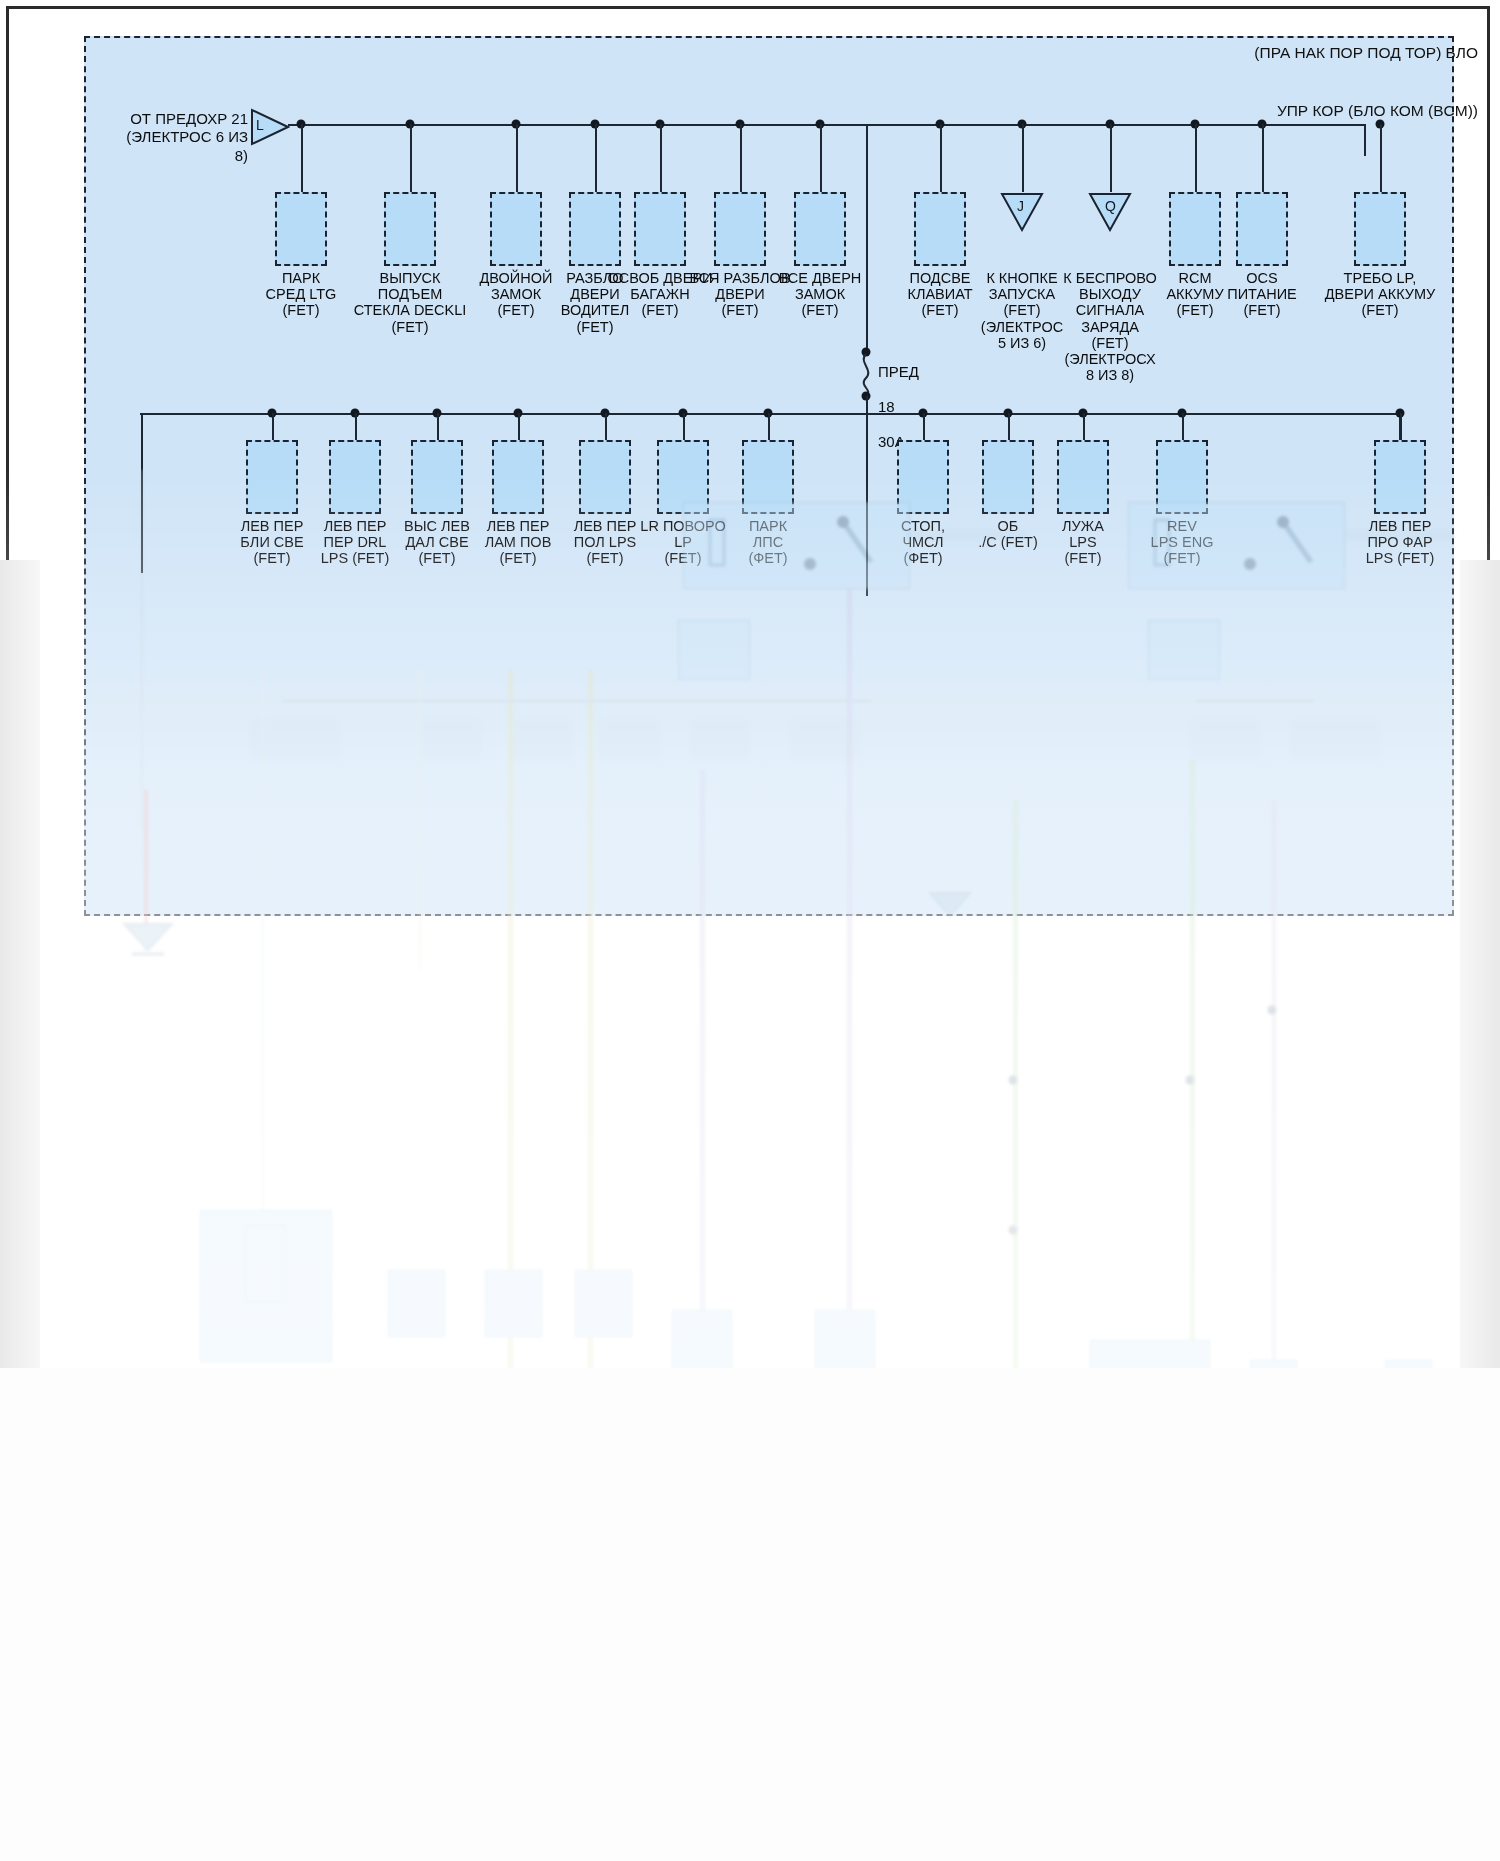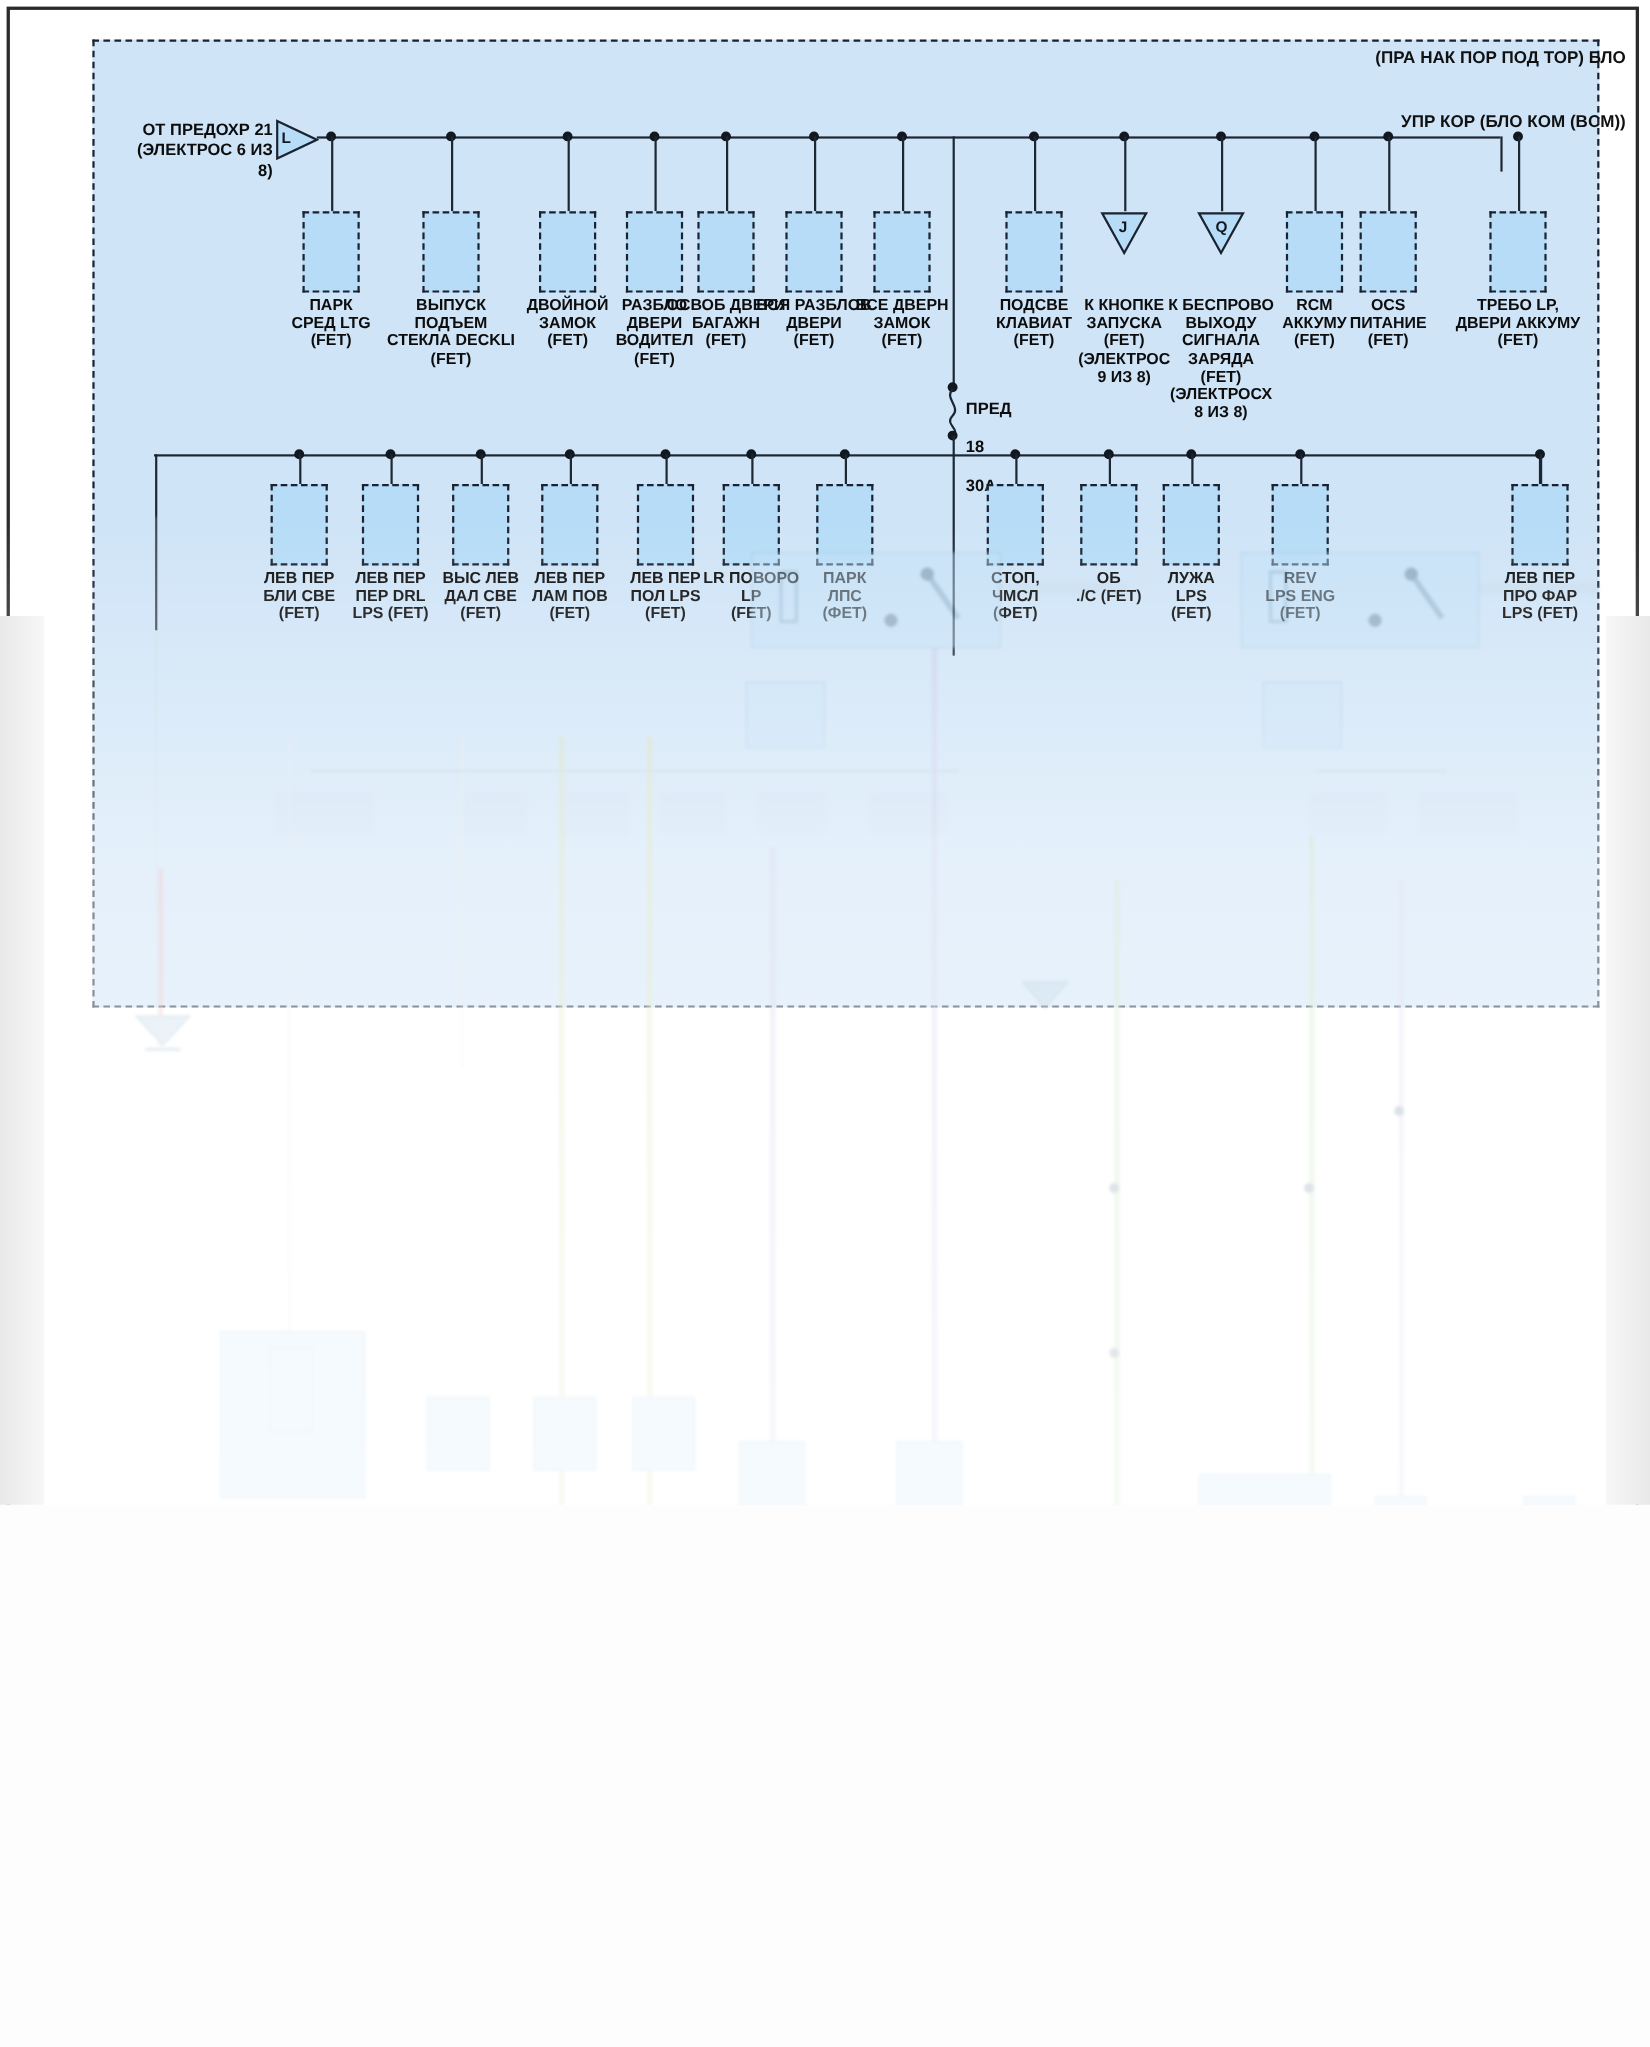--- a/index.html
+++ b/index.html
@@ -3,21 +3,21 @@
 <meta charset="utf-8">
 <title>BCM Wiring Diagram</title>
 <style>
   html,body{margin:0;padding:0;background:#ffffff;}
   body{
     font-family:"Liberation Sans","DejaVu Sans",sans-serif;
     width:1500px;height:1861px;position:relative;overflow:hidden;
     background:#fdfdfd;
   }
   #page{position:absolute;left:0;top:0;width:1500px;height:1368px;overflow:hidden;
-        background:#ffffff;font-weight:bold;}
+        background:#ffffff;}
 
   
   .page-frame{position:absolute;left:6px;top:6px;width:1484px;height:1845px;
         border:3px solid #2b2b2b;box-sizing:border-box;pointer-events:none;}
 
   
   .bcm-box{position:absolute;left:84px;top:36px;width:1370px;height:880px;
         background:#cfe4f7;border:2px dashed #1b2330;box-sizing:border-box;}
 
   .bcm-title{position:absolute;right:22px;top:4px;text-align:right;
@@ -164,21 +164,21 @@
       <div class="tri-down" style="left: 1000px; top: 192px;">
         <svg width="44" height="40" viewBox="0 0 44 40">
           <polygon points="2,2 42,2 22,38" fill="#b6dcf7" stroke="#1b2330" stroke-width="2"></polygon>
         </svg>
       </div>
       <div style="position: absolute; left: 1017px; top: 198px; font-size: 14px; color: rgb(17, 24, 31);">J</div>
       <div class="fet-label" style="left: 962px; top: 270px;">К КНОПКЕ
 ЗАПУСКА
 (FET)
 (ЭЛЕКТРОС
-9 ИЗ 8)</div>
+5 ИЗ 6)</div>
       <div class="dot" style="left: 1110px; top: 124px;"></div>
       <div class="vline" style="left: 1110px; top: 124px; height: 68px;"></div>
       <div class="tri-down" style="left: 1088px; top: 192px;">
         <svg width="44" height="40" viewBox="0 0 44 40">
           <polygon points="2,2 42,2 22,38" fill="#b6dcf7" stroke="#1b2330" stroke-width="2"></polygon>
         </svg>
       </div>
       <div style="position: absolute; left: 1105px; top: 198px; font-size: 14px; color: rgb(17, 24, 31);">Q</div>
       <div class="fet-label" style="left: 1050px; top: 270px;">К БЕСПРОВО
 ВЫХОДУ

